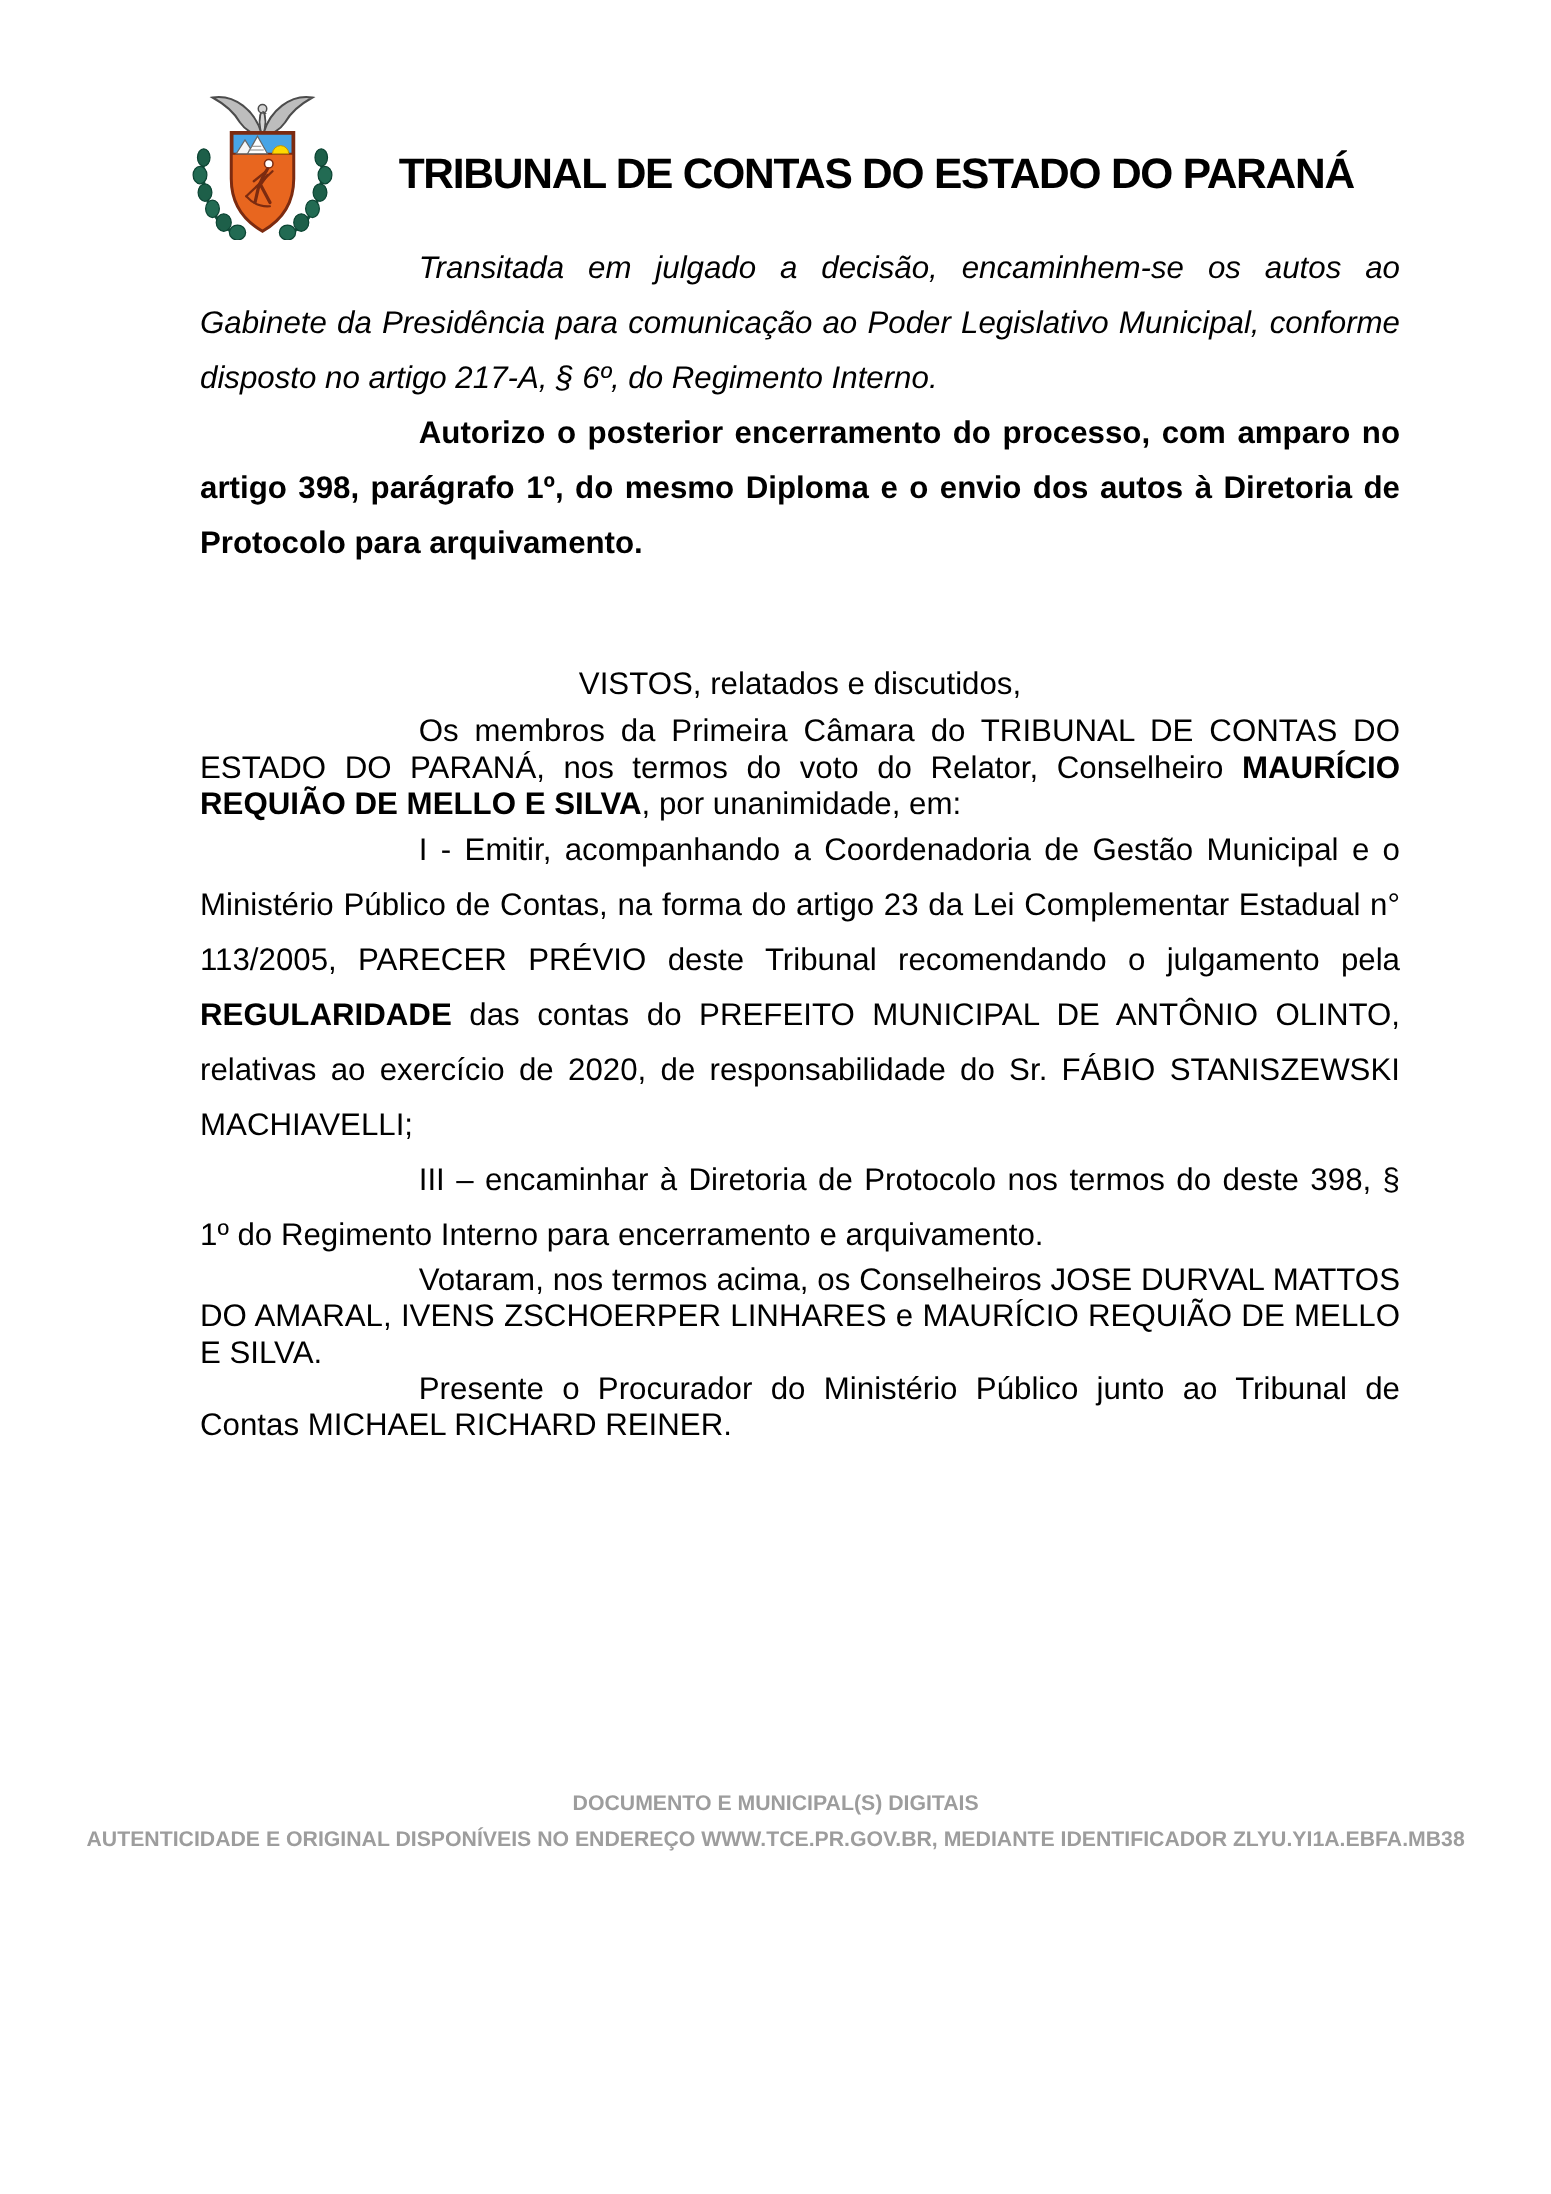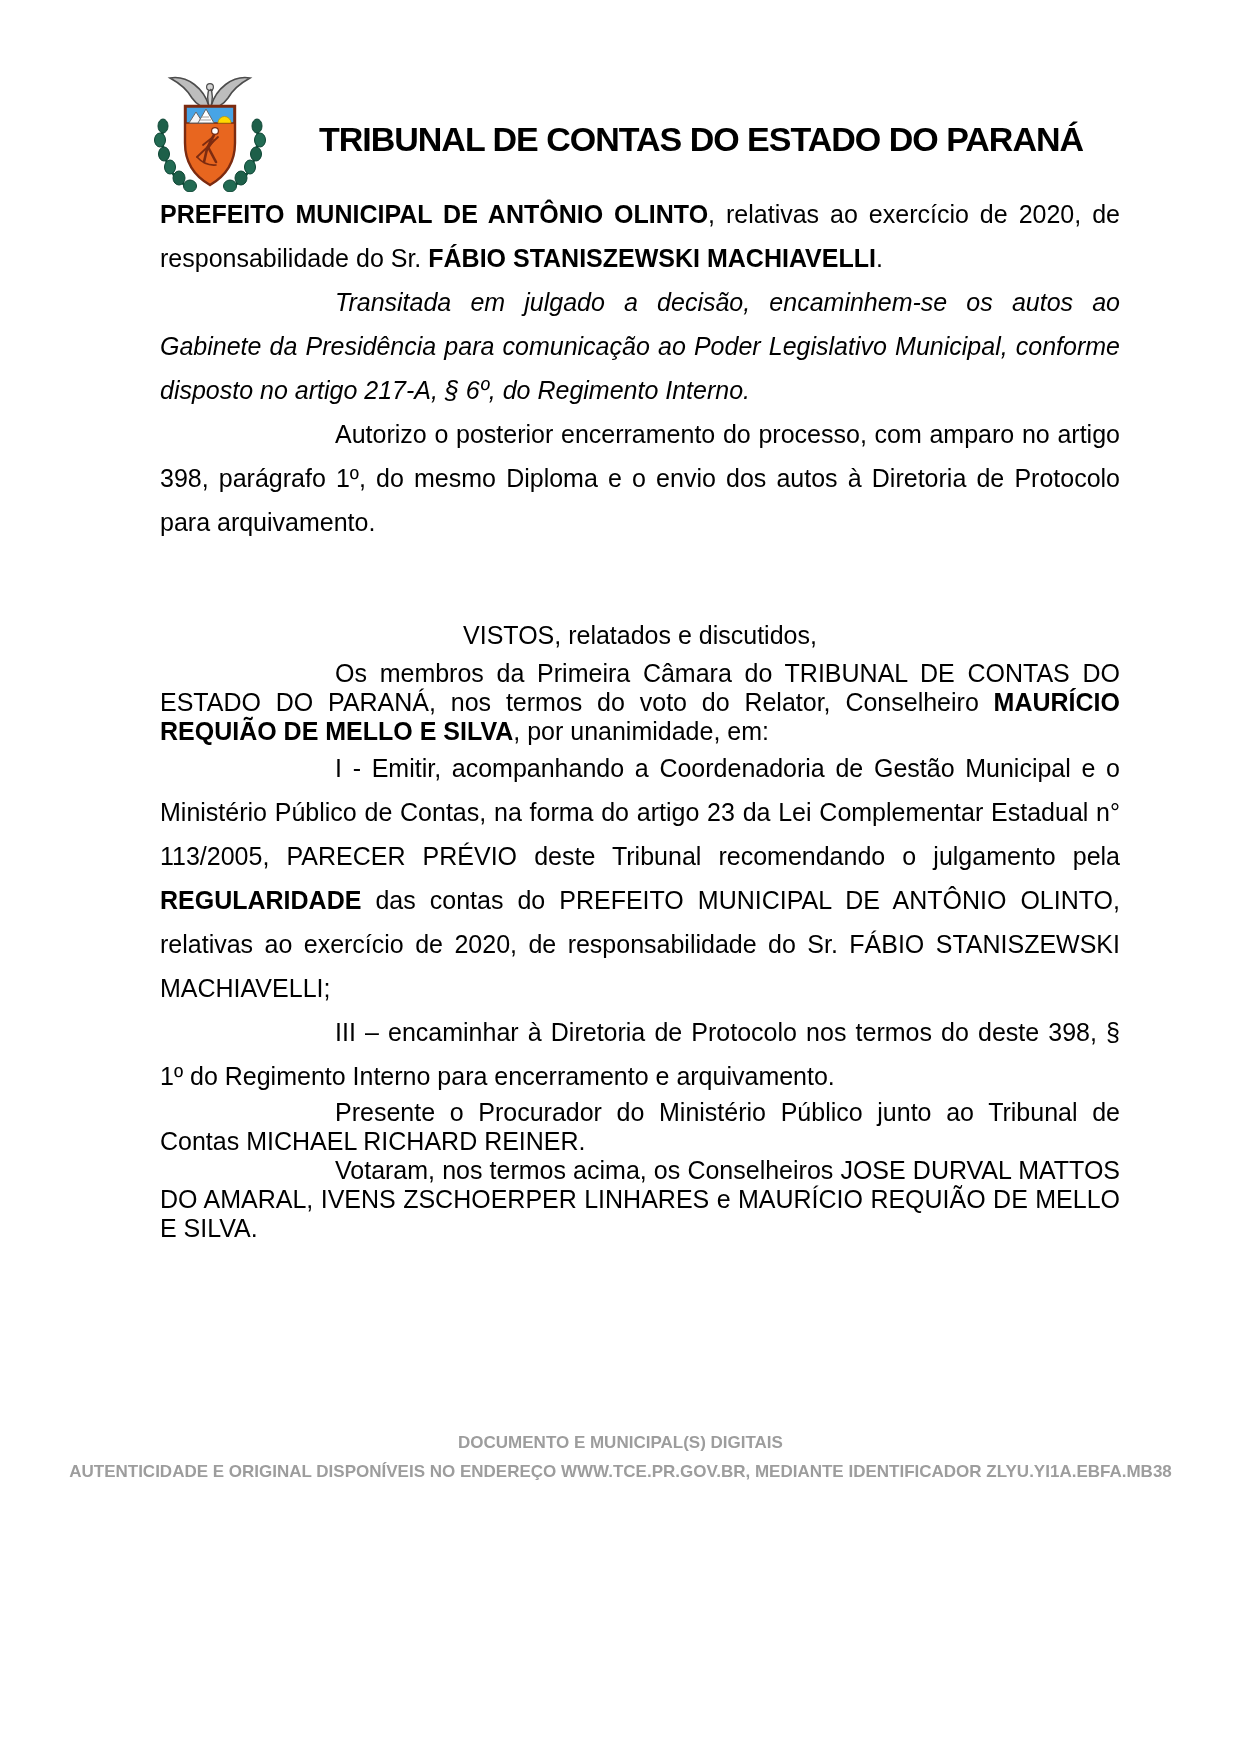--- a/index.html
+++ b/index.html
@@ -21,21 +21,21 @@
     margin-top:54px;line-height:41px;
     padding-left:14px;
   }
   .doc{font-size:25px;}
   .doc p{margin:0;text-align:justify;}
   .b{font-weight:bold;}
   .cont{line-height:44px;margin-top:26px;}
   .wide{line-height:44px;text-indent:175px;}
   .single{line-height:29px;text-indent:175px;}
   .mt-p2{margin-top:18px;font-style:italic;}
-  .mt-p3{margin-top:14px;}
+  .mt-p3{margin-top:14px;font-weight:bold;}
   .heads{margin-top:68px;}
   .chead{text-align:center !important;font-weight:normal;line-height:47px;text-indent:0;}
   .mt-p4{margin-top:22px;}
   .mt-p5{margin-top:46px;}
   .mt-p6{margin-top:9px;}
   .mt-p7{margin-top:8px;}
   .mt-p8{margin-top:56px;}
   .mt-p9{margin-top:2px;}
   .footer{
     position:absolute;left:0;right:0;bottom:10px;
@@ -95,33 +95,32 @@
           <path d="M61 72 L51 80 M62 75 L55 85" stroke-width="1.8"></path>
           <path d="M66 72 L45 92" stroke-width="1.8"></path>
           <path d="M45 92 Q53 101 64 100" stroke-width="1.6"></path>
         </g>
       </g>
     </svg>
     <div class="title">TRIBUNAL DE CONTAS DO ESTADO DO PARANÁ</div>
   </div>
 
   <div class="doc">
-    <p class="cont"><span class="b">PREFEITO MUNICIPAL DE ANTÔNIO OLINTO</span><span>, relativas ao exercício de 2020, de responsabilidade do Sr. </span><span class="b">FÁBIO STANISZEWSKI MACHIAVELLI</span><span>.</span></p>
     <p class="wide mt-p2"><span>Transitada em julgado a decisão, encaminhem-se os autos ao Gabinete da Presidência para comunicação ao Poder Legislativo Municipal, conforme disposto no artigo 217-A, § 6º, do Regimento Interno.</span></p>
     <p class="wide mt-p3"><span>Autorizo o posterior encerramento do processo, com amparo no artigo 398, parágrafo 1º, do mesmo Diploma e o envio dos autos à Diretoria de Protocolo para arquivamento.</span></p>
 
     <div class="heads">
       <p class="chead">VISTOS, relatados e discutidos,</p>
     </div>
 
     <p class="single mt-p4"><span>Os membros da Primeira Câmara do TRIBUNAL DE CONTAS DO ESTADO DO PARANÁ, nos termos do voto do Relator, Conselheiro </span><span class="b">MAURÍCIO REQUIÃO DE MELLO E SILVA</span><span>, por unanimidade, em:</span></p>
     <p class="wide mt-p5"><span>I - Emitir, acompanhando a Coordenadoria de Gestão Municipal e o Ministério Público de Contas, na forma do artigo 23 da Lei Complementar Estadual n° 113/2005, PARECER PRÉVIO deste Tribunal recomendando o julgamento pela </span><span class="b">REGULARIDADE</span><span> das contas do PREFEITO MUNICIPAL DE ANTÔNIO OLINTO, relativas ao exercício de 2020, de responsabilidade do Sr. FÁBIO STANISZEWSKI MACHIAVELLI;</span></p>
     <p class="wide mt-p7"><span>III – encaminhar à Diretoria de Protocolo nos termos do deste 398, § 1º do Regimento Interno para encerramento e arquivamento.</span></p>
+    <p class="single mt-p8"><span>Votaram, nos termos acima, os Conselheiros JOSE DURVAL MATTOS DO AMARAL, IVENS ZSCHOERPER LINHARES e MAURÍCIO REQUIÃO DE MELLO E SILVA.</span></p>
     <p class="single mt-p9"><span>Presente o Procurador do Ministério Público junto ao Tribunal de Contas MICHAEL RICHARD REINER.</span></p>
-    <p class="single mt-p8"><span>Votaram, nos termos acima, os Conselheiros JOSE DURVAL MATTOS DO AMARAL, IVENS ZSCHOERPER LINHARES e MAURÍCIO REQUIÃO DE MELLO E SILVA.</span></p>
   </div>
 
   <div class="footer">
     <div>DOCUMENTO E MUNICIPAL(S) DIGITAIS</div>
     <div>AUTENTICIDADE E ORIGINAL DISPONÍVEIS NO ENDEREÇO WWW.TCE.PR.GOV.BR, MEDIANTE IDENTIFICADOR ZLYU.YI1A.EBFA.MB38</div>
   </div>
 
 </div>
 
 </body></html>

